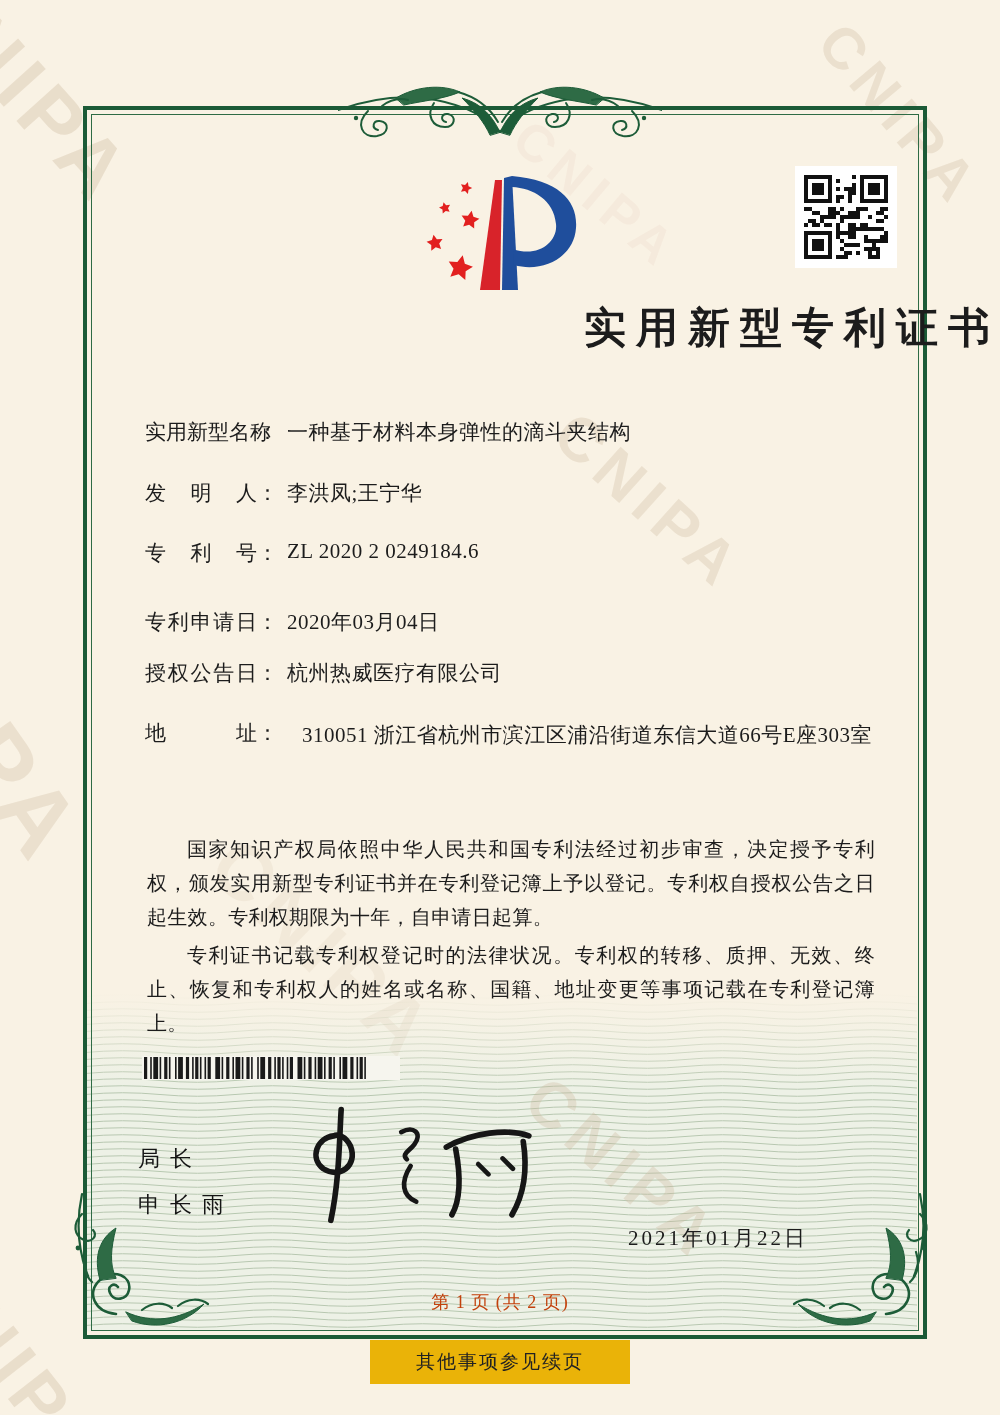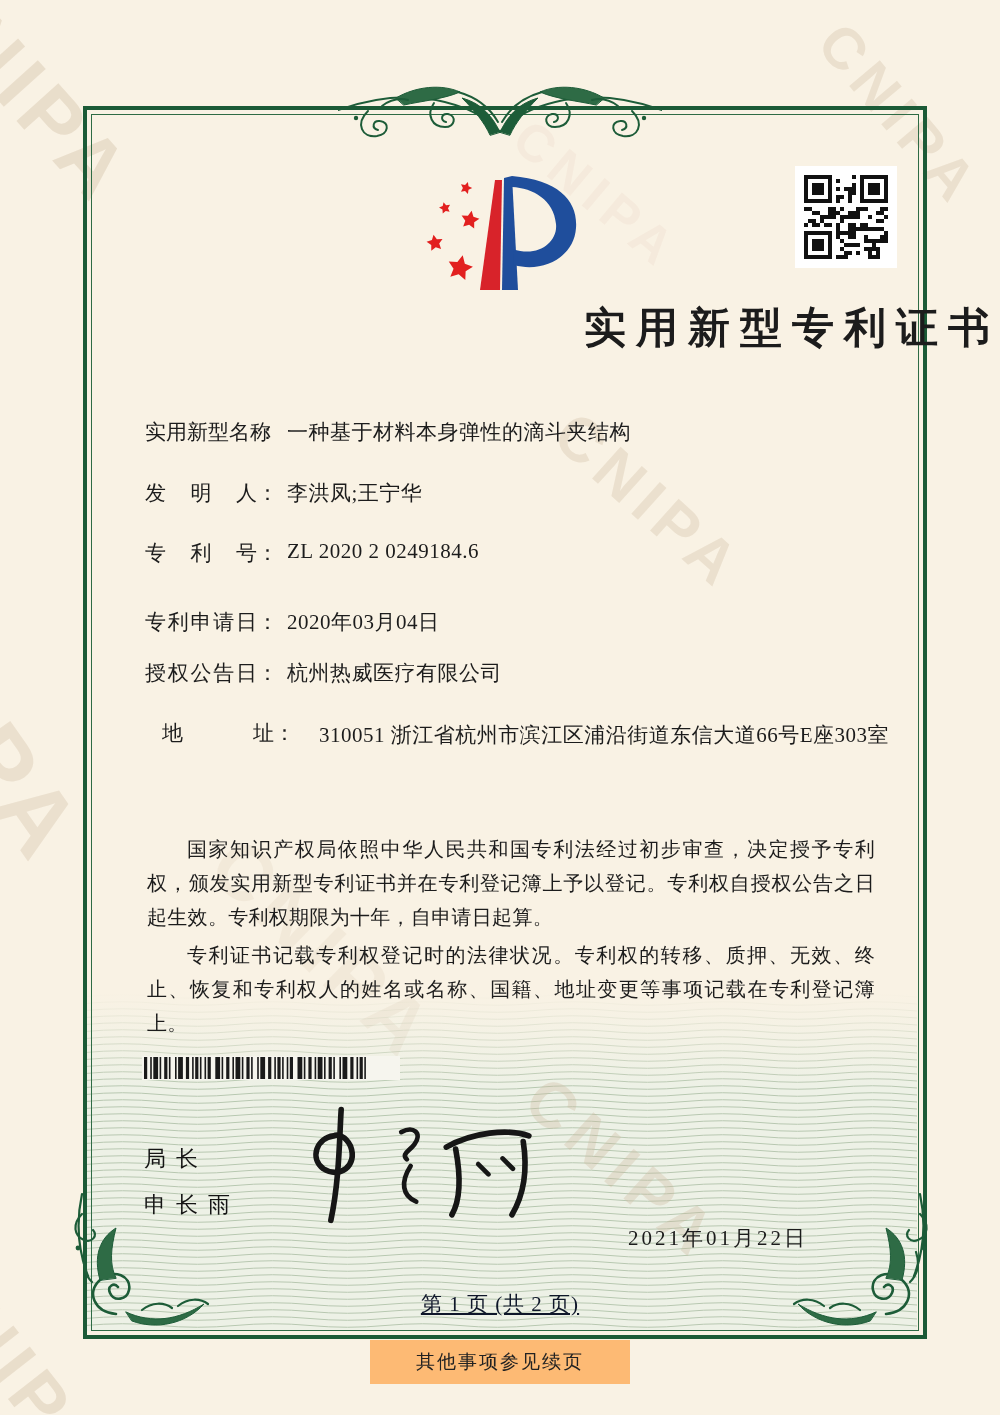--- a/index.html
+++ b/index.html
@@ -32,38 +32,38 @@
   .logo{position:absolute;left:398px;top:170px;width:220px;height:125px;z-index:5;}
   .qr-wrap{position:absolute;left:795px;top:166px;width:102px;height:102px;background:#ffffff;z-index:5;}
   .qr-wrap svg{position:absolute;left:9px;top:9px;}
   .title{position:absolute;left:0;right:0;top:300px;text-align:right;
     font-size:42px;font-weight:bold;letter-spacing:10px;z-index:5;}
   
   .frow{position:absolute;left:145px;font-size:21px;white-space:nowrap;z-index:5;}
   .flabel{display:inline-block;width:112px;text-align:justify;text-align-last:justify;vertical-align:top;}
   .fcolon{display:inline-block;margin-right:9px;vertical-align:top;}
   .fvalue{display:inline-block;vertical-align:top;letter-spacing:0.5px;text-align:right;}
-  .frow.addr{white-space:normal;margin-left:17px;}
+  .frow.addr{white-space:normal;}
   .frow.addr .fvalue{width:585px;line-height:33px;}
   .grant-no{position:absolute;left:335px;top:0;white-space:nowrap;}
   
   .paras{position:absolute;left:143px;top:828px;width:736px;font-size:20px;
     line-height:34px;text-align:justify;z-index:5;letter-spacing:0.3px;}
   .paras p{margin:4px;text-indent:2em;}
   
   .barcode{position:absolute;left:142px;top:1056px;width:258px;height:24px;z-index:5;background:#f6f5ee;}
-  .issuer{position:absolute;left:144px;top:1136px;z-index:5;
+  .issuer{position:absolute;left:138px;top:1136px;z-index:5;
     font-family:"Liberation Sans","DejaVu Sans",sans-serif;font-size:22px;
     letter-spacing:10px;line-height:46px;color:#151515;}
   .signature{position:absolute;left:285px;top:1104px;z-index:5;}
   .issue-date{position:absolute;left:628px;top:1224px;font-size:21px;letter-spacing:3px;z-index:5;}
   .page-indicator{position:absolute;left:0;right:0;top:1290px;text-align:center;
-    font-size:21px;letter-spacing:1px;z-index:5;color:#0f172a;text-decoration:underline;}
+    font-size:18px;letter-spacing:1px;z-index:5;color:#c2410c;}
   .continuation{position:absolute;left:50%;top:1340px;transform:translateX(-50%);
-    background:#fdba74;padding:9px 46px;font-size:19px;letter-spacing:2px;z-index:5;color:#222;}
+    background:#eab308;padding:9px 46px;font-size:19px;letter-spacing:2px;z-index:5;color:#222;}
 </style>
 </head>
 <body>
 
 <div class="page">
 
   <div class="wm" style="left:-42px;top:-56px;font-size:82px;opacity:.34;transform:rotate(48deg);">CNIPA</div>
   <div class="wm" style="left:856px;top:10px;font-size:58px;opacity:.30;transform:rotate(50deg);">CNIPA</div>
   <div class="wm" style="left:588px;top:398px;font-size:62px;opacity:.30;transform:rotate(42deg);">CNIPA</div>
   <div class="wm" style="left:-84px;top:548px;font-size:96px;opacity:.30;transform:rotate(55deg);">CNIPA</div>

